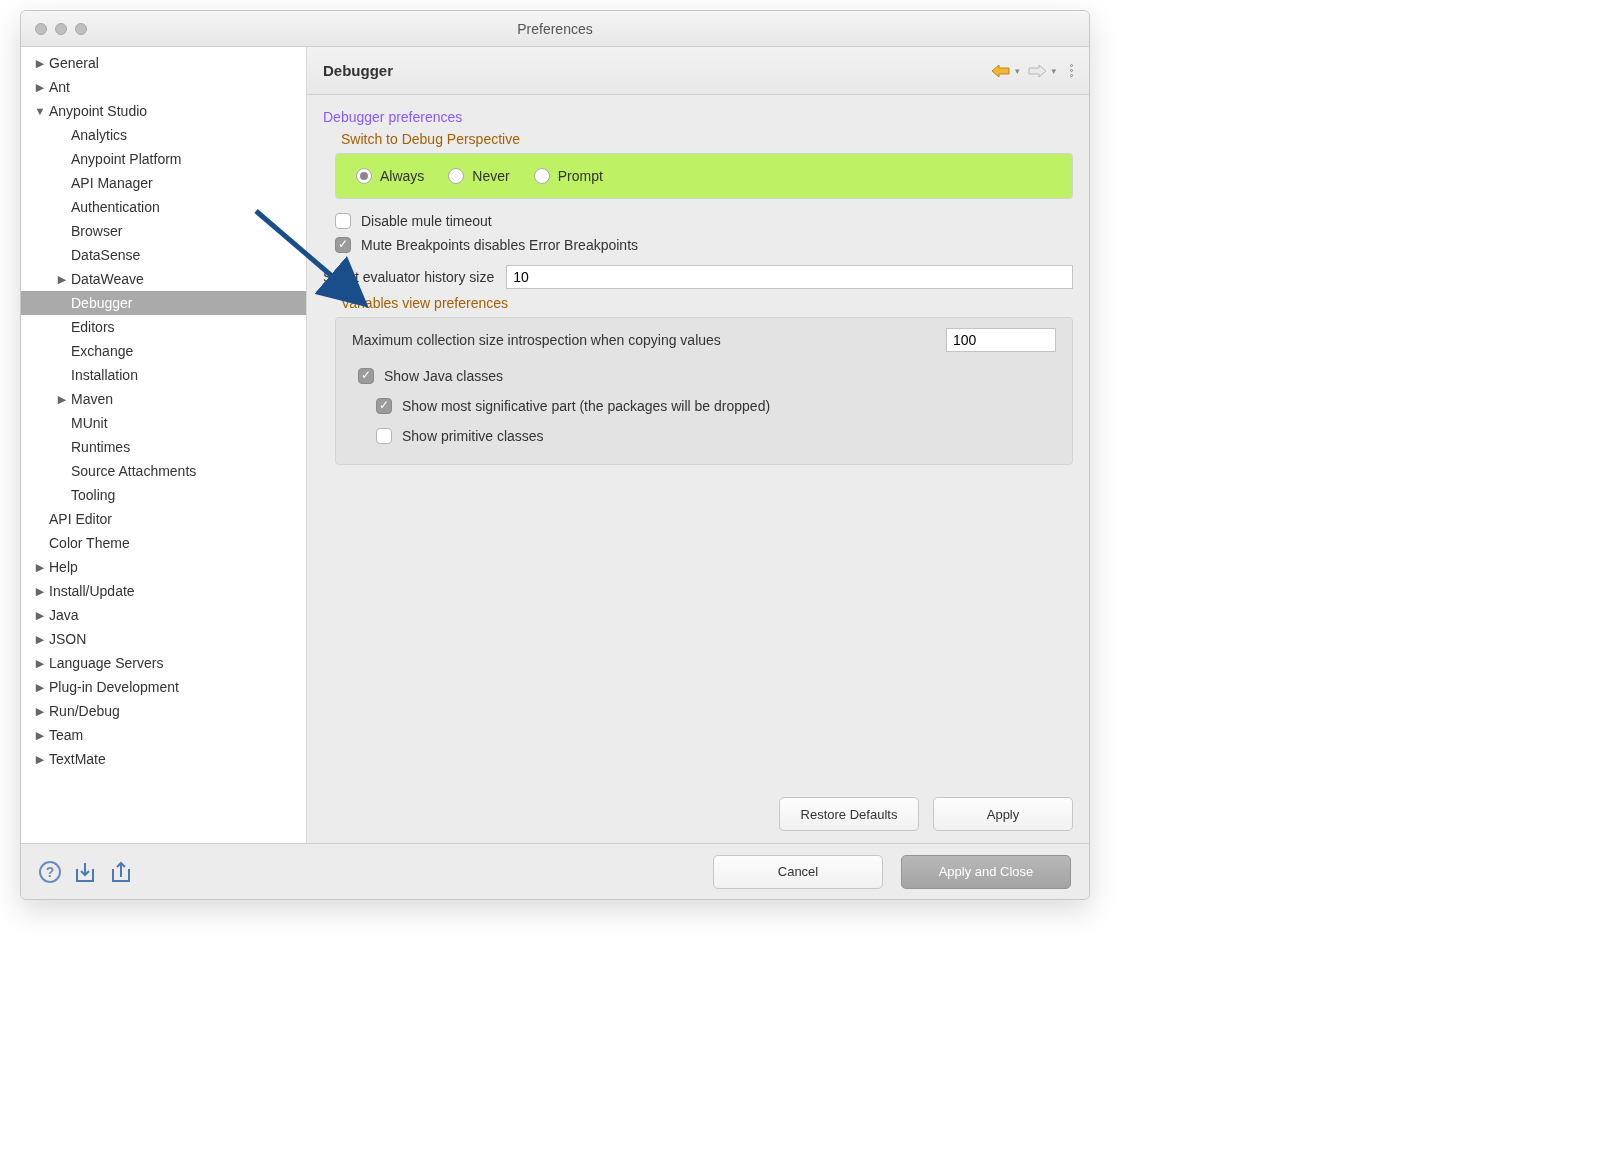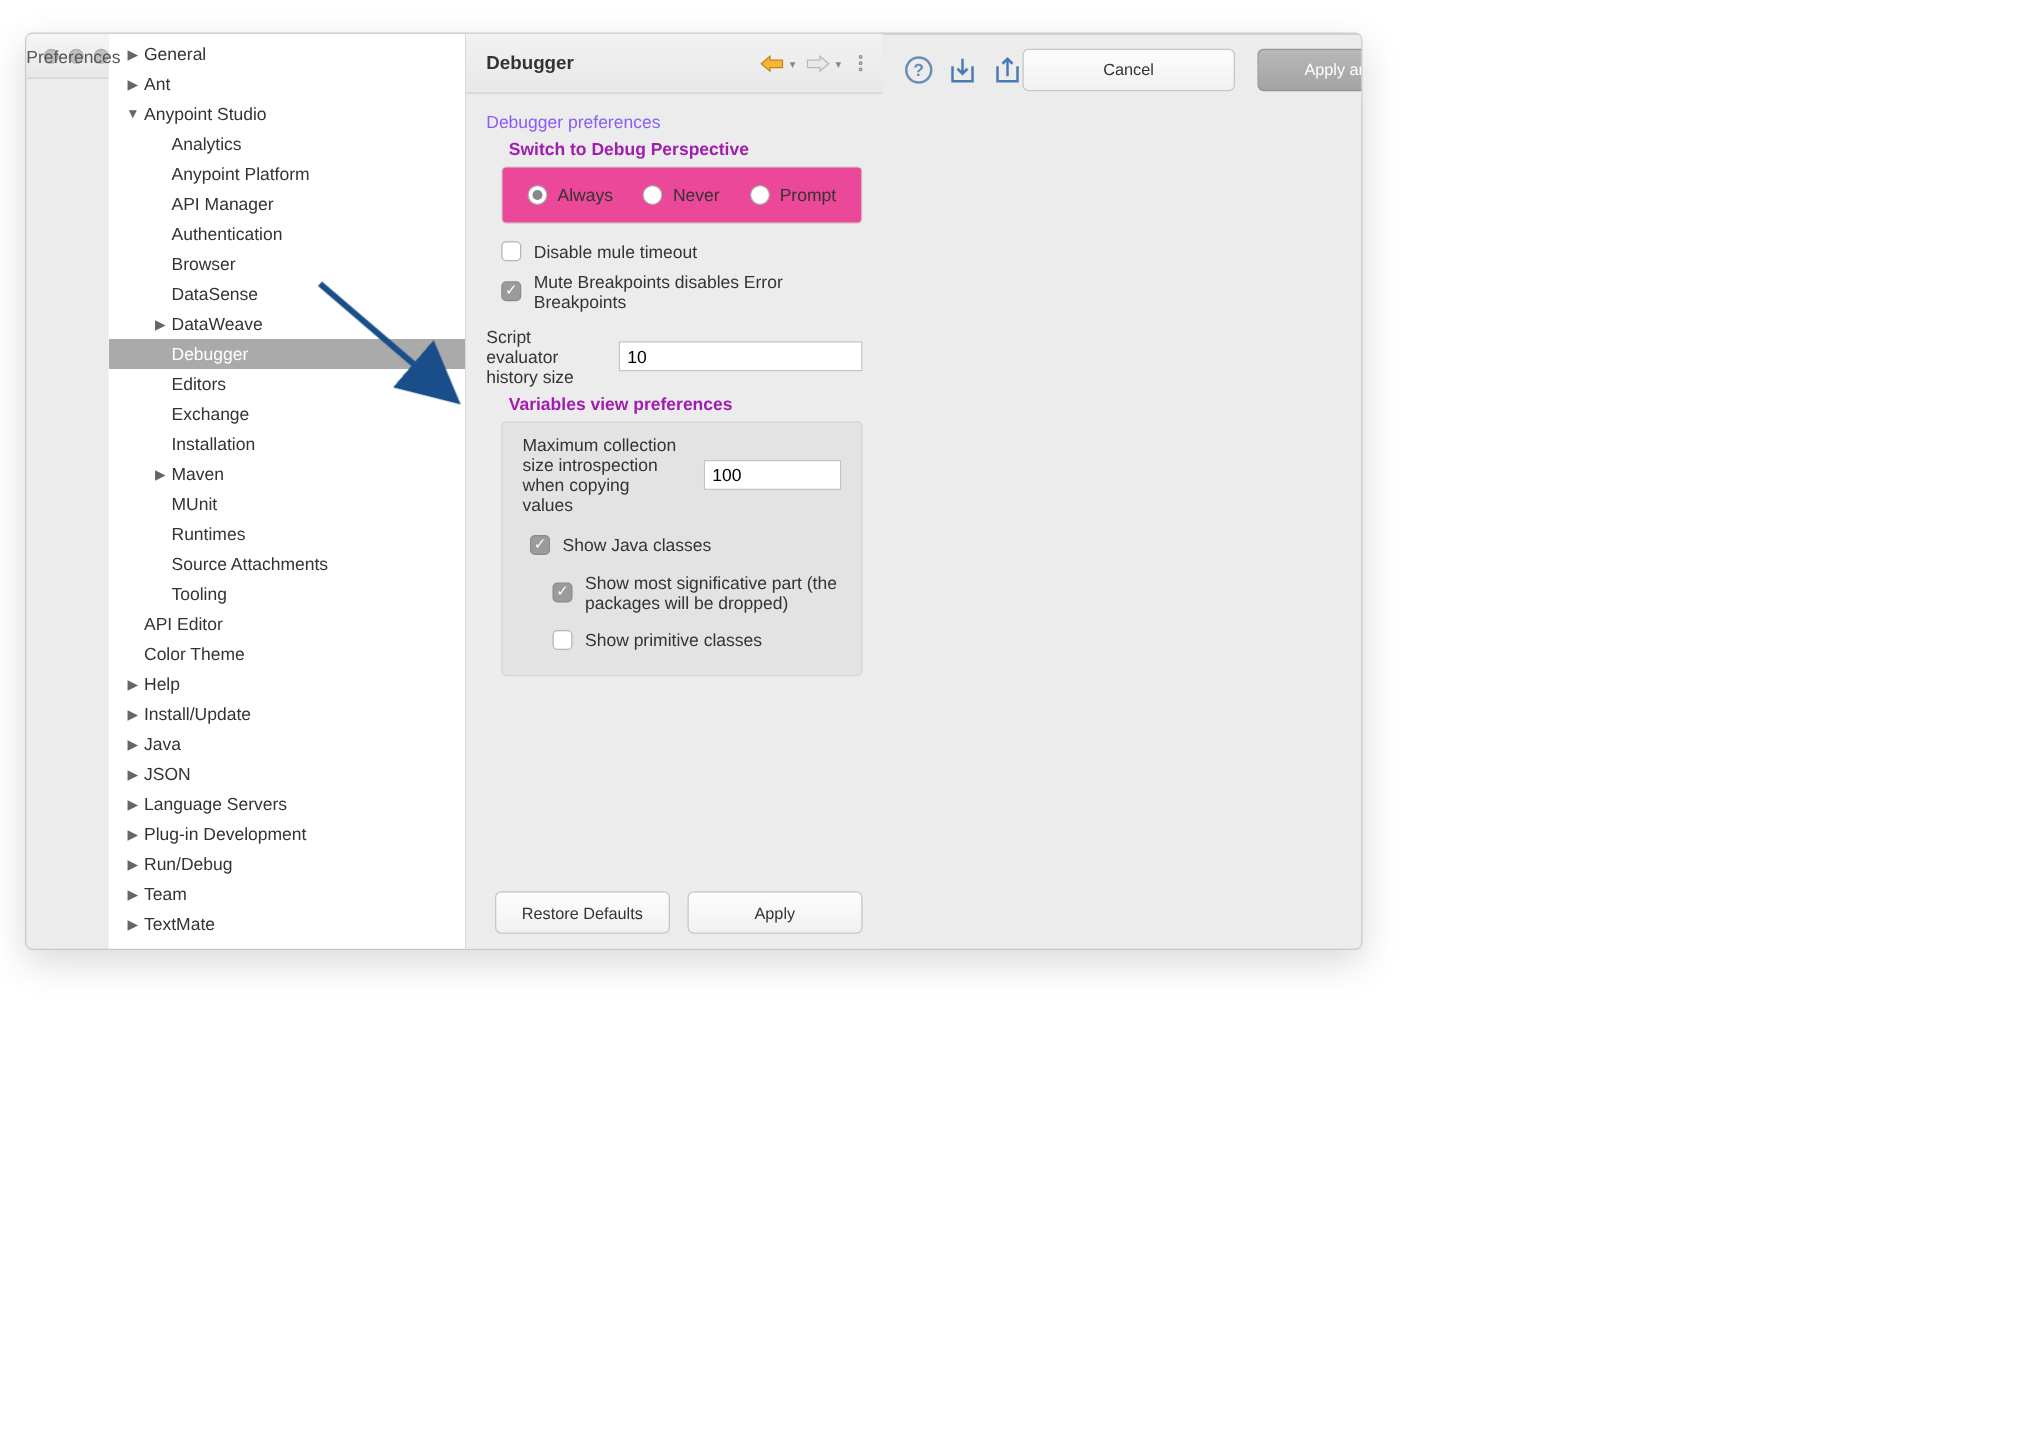--- a/index.html
+++ b/index.html
@@ -9,28 +9,28 @@
   background: #fff;
   color: #333;
   width: 1618px;
   height: 1150px;
 }
 .window {
   position: absolute;
   left: 20px;
   top: 10px;
   width: 1070px;
-  height: 734px;
+  height: 890px;
   background: #ececec;
   border: 1px solid #c8c8c8;
   border-radius: 6px;
   box-shadow: 0 10px 30px rgba(0,0,0,0.15);
   display: flex;
+  flex-direction: column;
   overflow: hidden;
-  margin-top: 16px;
 }
 .titlebar {
   height: 36px;
   background: linear-gradient(#f5f5f5, #e7e7e7);
   border-bottom: 1px solid #cfcfcf;
   display: flex;
   align-items: center;
   position: relative;
 }
 .traffic-lights { display: flex; gap: 8px; margin-left: 14px; }
@@ -77,24 +77,24 @@
   background: linear-gradient(#f2f2f2,#e8e8e8);
 }
 .content-title { font-size: 15px; font-weight: 600; color: #333; }
 .header-tools { margin-left: auto; display: flex; align-items: center; gap: 6px; }
 .arrow-svg { display: block; }
 .dropdown-caret { font-size: 9px; color: #888; margin-left: -2px; margin-right: 2px; }
 .menu-dots { display: flex; flex-direction: column; gap: 2px; margin-left: 6px; }
 .menu-dots span { width: 3px; height: 3px; border: 1px solid #888; border-radius: 50%; }
 .content-body { flex: 1; padding: 14px 16px; overflow: auto; }
 .group-label { font-size: 14px; color: #8b5cf6; margin-bottom: 6px; }
-.sub-label { font-size: 14px; color: #a21caf; margin: 6px 0 6px 18px; font-weight: bold; }
+.sub-label { font-size: 14px; color: #a16207; margin: 6px 0 6px 18px; }
 .radio-row {
   display: flex; align-items: center; gap: 24px;
-  background: #ec4899; border: 1px solid #d4d4d4;
+  background: #bef264; border: 1px solid #d4d4d4;
   padding: 14px 20px; margin-left: 12px; border-radius: 4px;
 }
 .radio-item { display: flex; align-items: center; gap: 8px; font-size: 14px; }
 .radio {
   width: 16px; height: 16px; border-radius: 50%;
   border: 1px solid #aaa; background: #fff; position: relative;
 }
 .radio.checked::after {
   content: ""; position: absolute; left: 3px; top: 3px;
   width: 8px; height: 8px; border-radius: 50%; background: #888;

